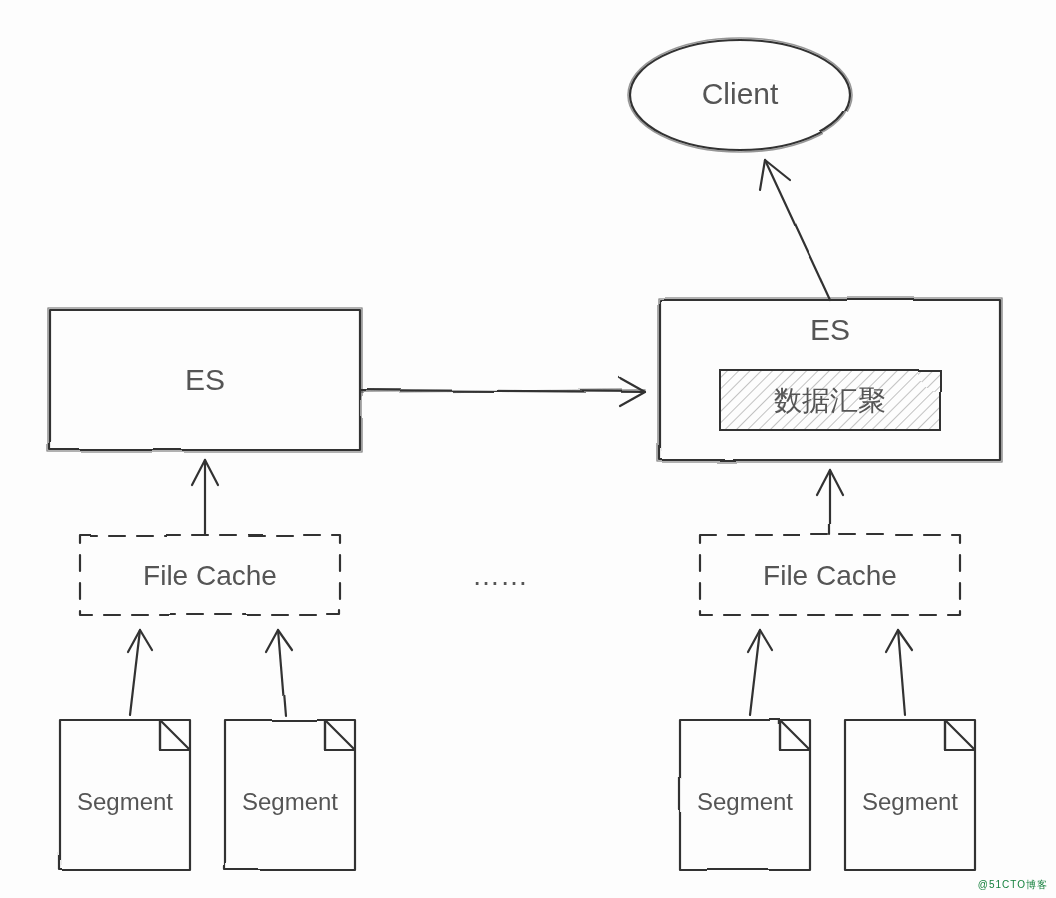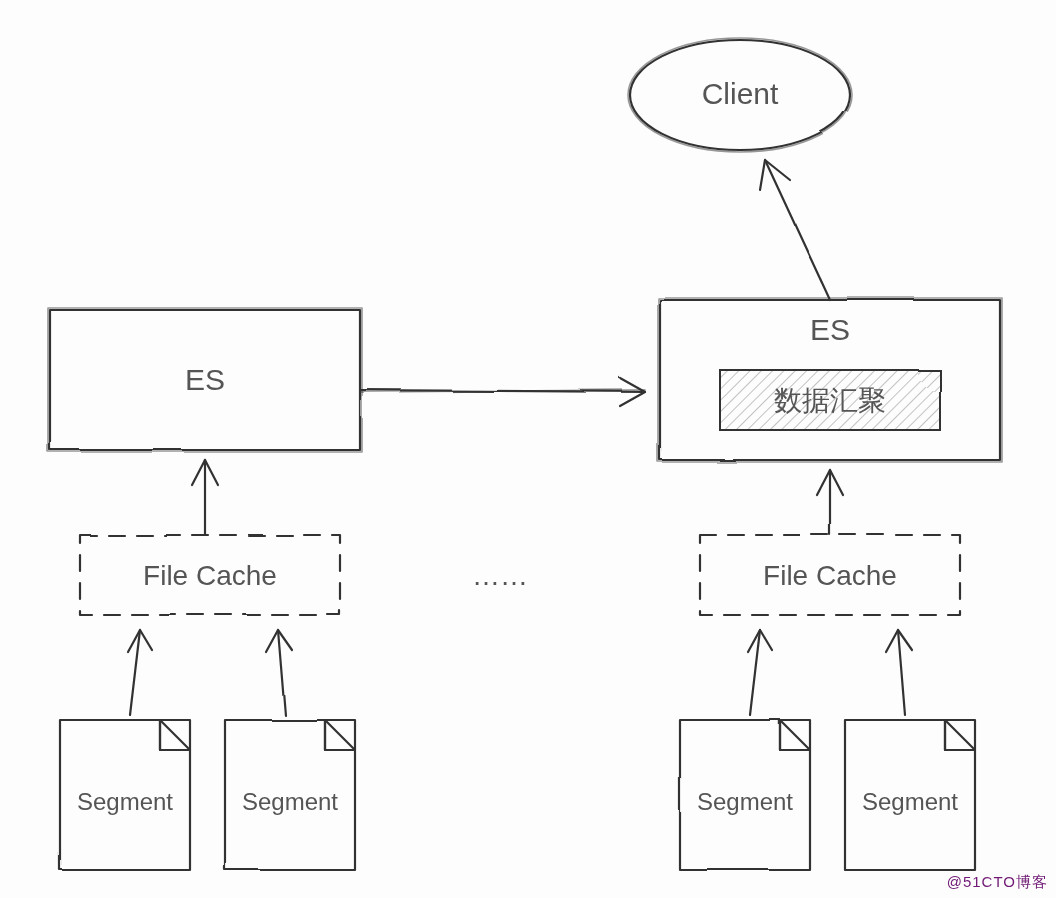--- a/index.html
+++ b/index.html
@@ -40,22 +40,22 @@
   }
   text {
     font-family: "Helvetica Neue", Arial, sans-serif;
     fill: #555;
   }
   .watermark {
     position: absolute;
     right: 8px;
     bottom: 6px;
     font-family: Arial, sans-serif;
-    font-size: 15px;
-    color: #701a75;
+    font-size: 10px;
+    color: #15803d;
     letter-spacing: 1px;
   }
 </style>
 </head>
 <body>
 
 <svg viewBox="0 0 1056 898">
   <defs>
     <pattern id="diag" patternUnits="userSpaceOnUse" width="8" height="8" patternTransform="rotate(45)">
       <line x1="0" y1="0" x2="0" y2="8" stroke="#888" stroke-width="1"></line>

